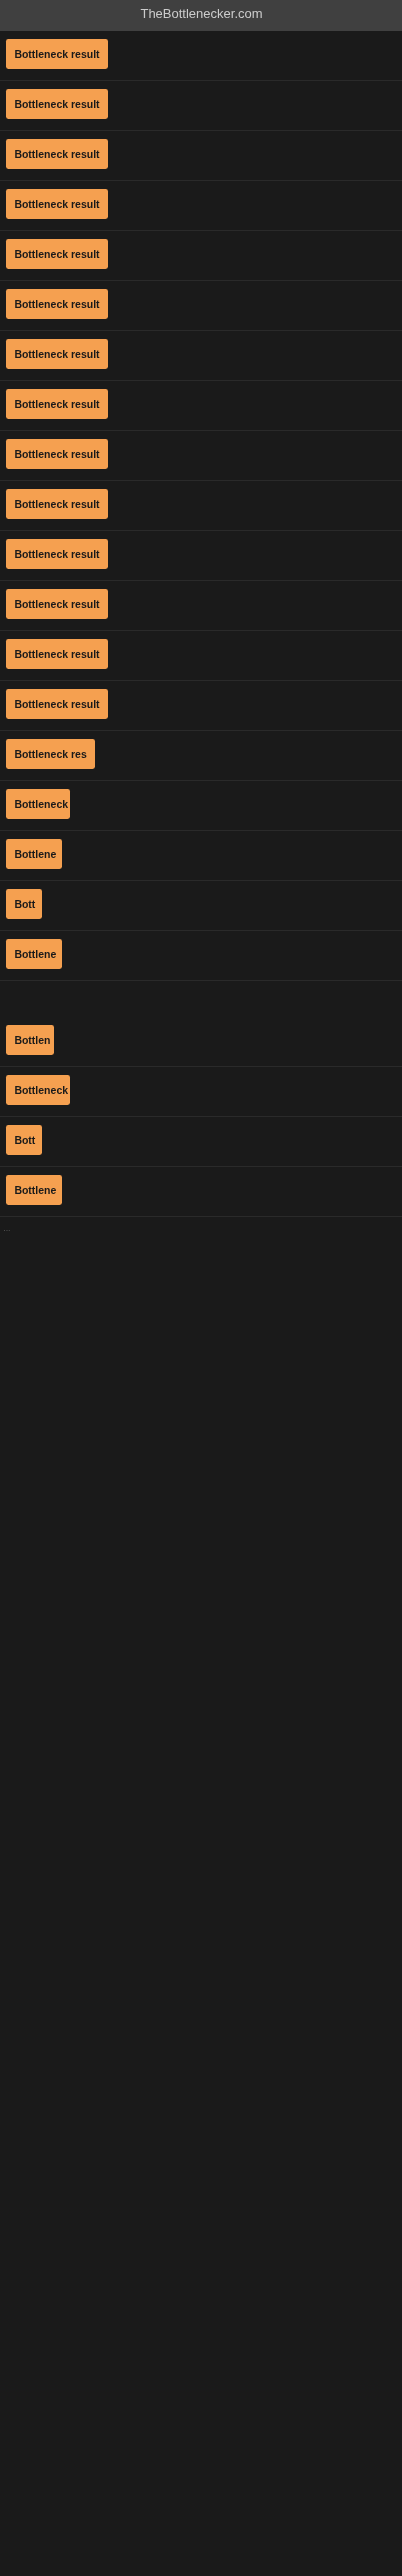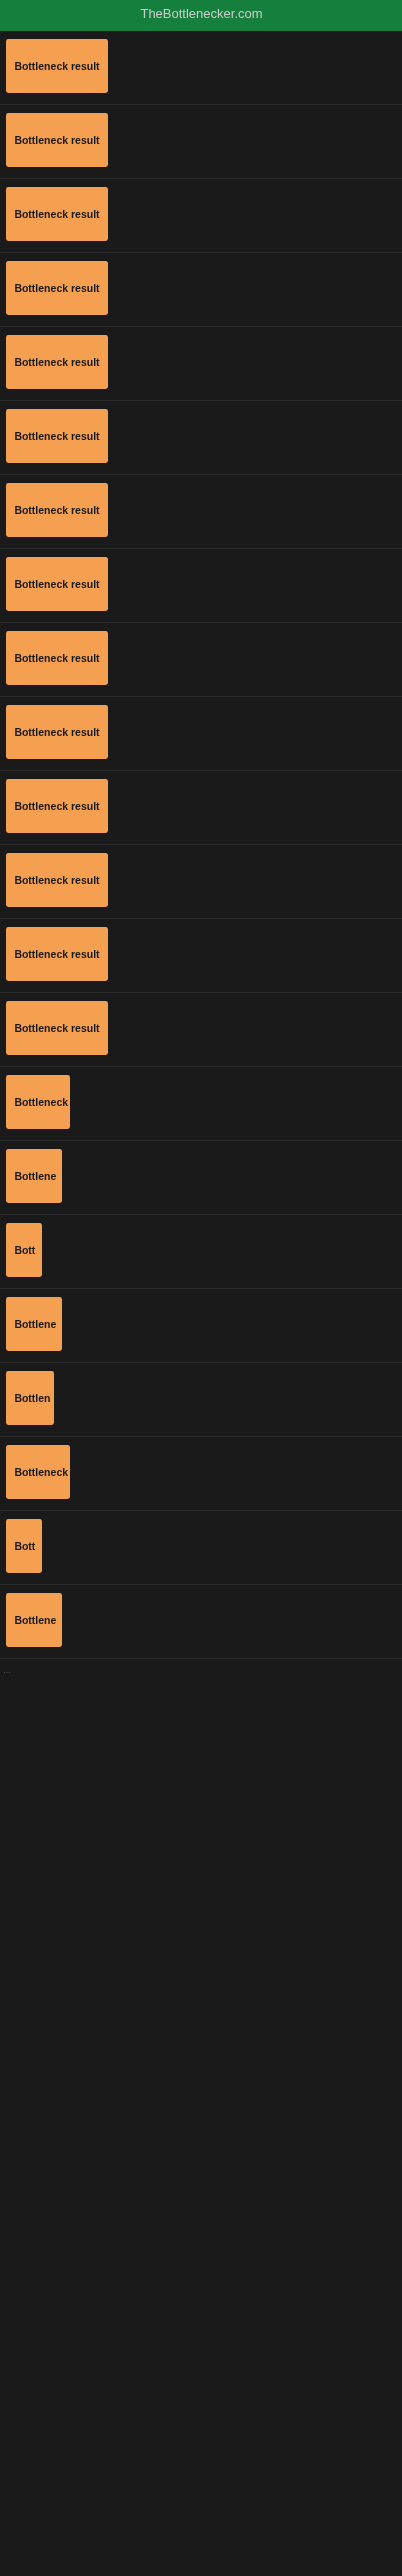--- a/index.html
+++ b/index.html
@@ -14,30 +14,30 @@
       background-color: #1a1a1a;
       font-family: Arial, sans-serif;
       position: relative;
     }
 
     .site-title {
       text-align: center;
       color: #cccccc;
       font-size: 13px;
       padding: 6.4px 0 9.7px 0;
-      background-color: #15803d;
+      background-color: #404040;
     }
 
     .bottleneck-item {
       display: inline-block;
       background-color: #f5a050;
       color: #1a1a1a;
       font-size: 10.5px;
       font-weight: bold;
-      padding: 21px 8px;
+      padding: 9px 8px;
       border-radius: 2.4px;
       margin-left: 3.2px;
       white-space: nowrap;
       overflow: hidden;
     }
 
     .row {
       padding: 8px 3.2px 8px 3.2px;
       border-bottom: 0.8px solid #2a2a2a;
     }
@@ -65,25 +65,26 @@
     <div class="row"><span class="bottleneck-item" style="max-width: 105px;">Bottleneck result</span></div>
     <div class="row"><span class="bottleneck-item" style="max-width: 105px;">Bottleneck result</span></div>
     <div class="row"><span class="bottleneck-item" style="max-width: 105px;">Bottleneck result</span></div>
     <div class="row"><span class="bottleneck-item" style="max-width: 105px;">Bottleneck result</span></div>
     <div class="row"><span class="bottleneck-item" style="max-width: 105px;">Bottleneck result</span></div>
     <div class="row"><span class="bottleneck-item" style="max-width: 105px;">Bottleneck result</span></div>
     <div class="row"><span class="bottleneck-item" style="max-width: 105px;">Bottleneck result</span></div>
     <div class="row"><span class="bottleneck-item" style="max-width: 105px;">Bottleneck result</span></div>
     <div class="row"><span class="bottleneck-item" style="max-width: 105px;">Bottleneck result</span></div>
     <div class="row"><span class="bottleneck-item" style="max-width: 105px;">Bottleneck result</span></div>
+    <div class="row"><span class="bottleneck-item" style="max-width: 89px;">Bottleneck res</span></div>
     <div class="row"><span class="bottleneck-item" style="max-width: 64px;">Bottleneck</span></div>
     <div class="row"><span class="bottleneck-item" style="max-width: 56px;">Bottlene</span></div>
     <div class="row"><span class="bottleneck-item" style="max-width: 36px;">Bott</span></div>
     <div class="row"><span class="bottleneck-item" style="max-width: 56px;">Bottlene</span></div>
-    <div class="row"><span class="bottleneck-item" style="max-width: 48px;">Bottlen</span></div>
+    <div class="row"><span class="bottleneck-item" style="max-width: 48px; margin-top: 36px;">Bottlen</span></div>
     <div class="row"><span class="bottleneck-item" style="max-width: 64px;">Bottleneck</span></div>
     <div class="row"><span class="bottleneck-item" style="max-width: 36px;">Bott</span></div>
     <div class="row"><span class="bottleneck-item" style="max-width: 56px;">Bottlene</span></div>
   </div>
 
 <div class="dots-text">...</div>
 
 <div class="empty-section"></div>
 <div class="empty-section"></div>
 <div class="empty-section"></div>

